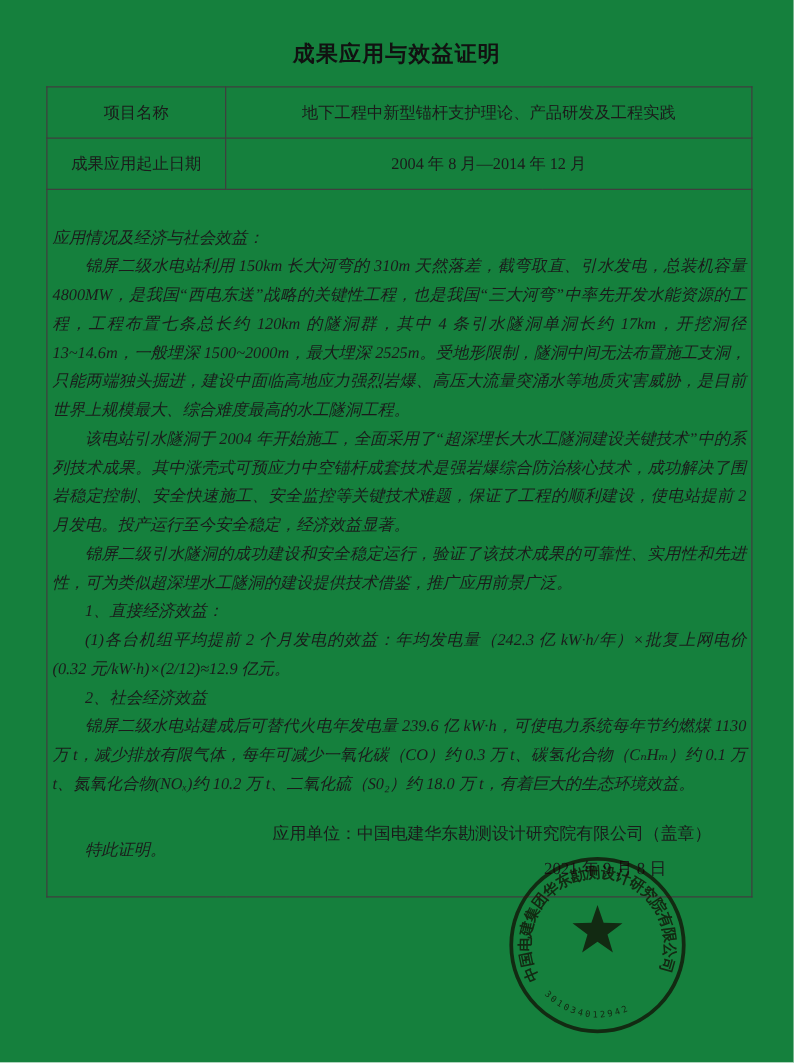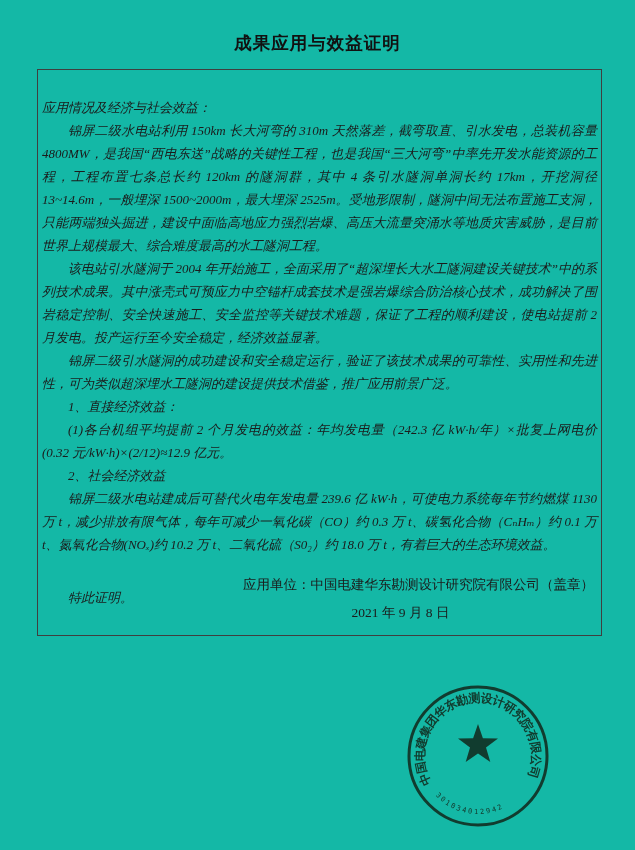--- a/index.html
+++ b/index.html
@@ -1,19 +1,19 @@
 <!DOCTYPE html>
 <html><head>
 <meta charset="utf-8">
 <style>
   html,body { margin:0; padding:0; background:#ffffff; }
   .page {
     position:relative;
     width:635px; height:850px;
-    background:#14b8a6;
+    background:#15803d;
     font-family:"Liberation Serif","DejaVu Serif",serif;
     color:#1b1b1b;
     overflow:hidden;
   }
   .title {
     position:absolute; top:31px; left:0; width:100%;
     margin:0; text-align:center;
     font-size:17.5px; font-weight:bold; letter-spacing:1px;
     color:#111;
   }
@@ -31,22 +31,22 @@
   td.body-cell {
     text-align:left; vertical-align:top;
     position:relative; height:561px;
     padding:5px 8px 0 8px;
   }
   .body-cell p { margin:0; line-height:23px; font-size:13px; text-align:justify;font-style:italic; }
   .sec-header { text-indent:0; }
   .para { text-indent:2em; }
   .closing { text-indent:2em; margin-top:30px !important; }
   .footer {
-    position:absolute; right:7px; bottom:12px;
-    text-align:center;
+    position:absolute; right:32px; bottom:12px;
+    text-align:right;
   }
   .footer .sig  { font-size:13.5px; line-height:20px; }
   .footer .date { font-size:13.5px; line-height:20px; margin-top:8px; padding-right:36px; }
   .seal {
     position:absolute; left:398px; top:676px;
     width:160px; height:160px;
     mix-blend-mode:multiply; opacity:0.88;
     pointer-events:none;
   }
   .seal svg { display:block; width:160px; height:160px; }
@@ -59,20 +59,28 @@
   <h1 class="title">成果应用与效益证明</h1>
 
   <table class="cert">
     <colgroup>
       <col style="width:143px">
         <col style="width:95px">
         <col style="width:158px">
         <col style="width:168px">
     </colgroup>
     <tbody>
+      <tr>
+        <td class="lbl">项目名称</td>
+        <td colspan="3">地下工程中新型锚杆支护理论、产品研发及工程实践</td>
+      </tr>
+      <tr>
+        <td class="lbl">成果应用起止日期</td>
+        <td colspan="3">2004 年 8 月—2014 年 12 月</td>
+      </tr>
       <tr>
         <td colspan="4" class="body-cell">
           <p class="sec-header">应用情况及经济与社会效益：</p>
           <p class="para">锦屏二级水电站利用 150km 长大河弯的 310m 天然落差，截弯取直、引水发电，总装机容量 4800MW，是我国“西电东送”战略的关键性工程，也是我国“三大河弯”中率先开发水能资源的工程，工程布置七条总长约 120km 的隧洞群，其中 4 条引水隧洞单洞长约 17km，开挖洞径 13~14.6m，一般埋深 1500~2000m，最大埋深 2525m。受地形限制，隧洞中间无法布置施工支洞，只能两端独头掘进，建设中面临高地应力强烈岩爆、高压大流量突涌水等地质灾害威胁，是目前世界上规模最大、综合难度最高的水工隧洞工程。</p>
           <p class="para">该电站引水隧洞于 2004 年开始施工，全面采用了“超深埋长大水工隧洞建设关键技术”中的系列技术成果。其中涨壳式可预应力中空锚杆成套技术是强岩爆综合防治核心技术，成功解决了围岩稳定控制、安全快速施工、安全监控等关键技术难题，保证了工程的顺利建设，使电站提前 2 月发电。投产运行至今安全稳定，经济效益显著。</p>
           <p class="para">锦屏二级引水隧洞的成功建设和安全稳定运行，验证了该技术成果的可靠性、实用性和先进性，可为类似超深埋水工隧洞的建设提供技术借鉴，推广应用前景广泛。</p>
           <p class="para">1、直接经济效益：</p>
           <p class="para">(1)各台机组平均提前 2 个月发电的效益：年均发电量（242.3 亿 kW·h/年）×批复上网电价(0.32 元/kW·h)×(2/12)≈12.9 亿元。</p>
           <p class="para">2、社会经济效益</p>
           <p class="para">锦屏二级水电站建成后可替代火电年发电量 239.6 亿 kW·h，可使电力系统每年节约燃煤 1130 万 t，减少排放有限气体，每年可减少一氧化碳（CO）约 0.3 万 t、碳氢化合物（CₙHₘ）约 0.1 万 t、氮氧化合物(NOₓ)约 10.2 万 t、二氧化硫（S0₂）约 18.0 万 t，有着巨大的生态环境效益。</p>

